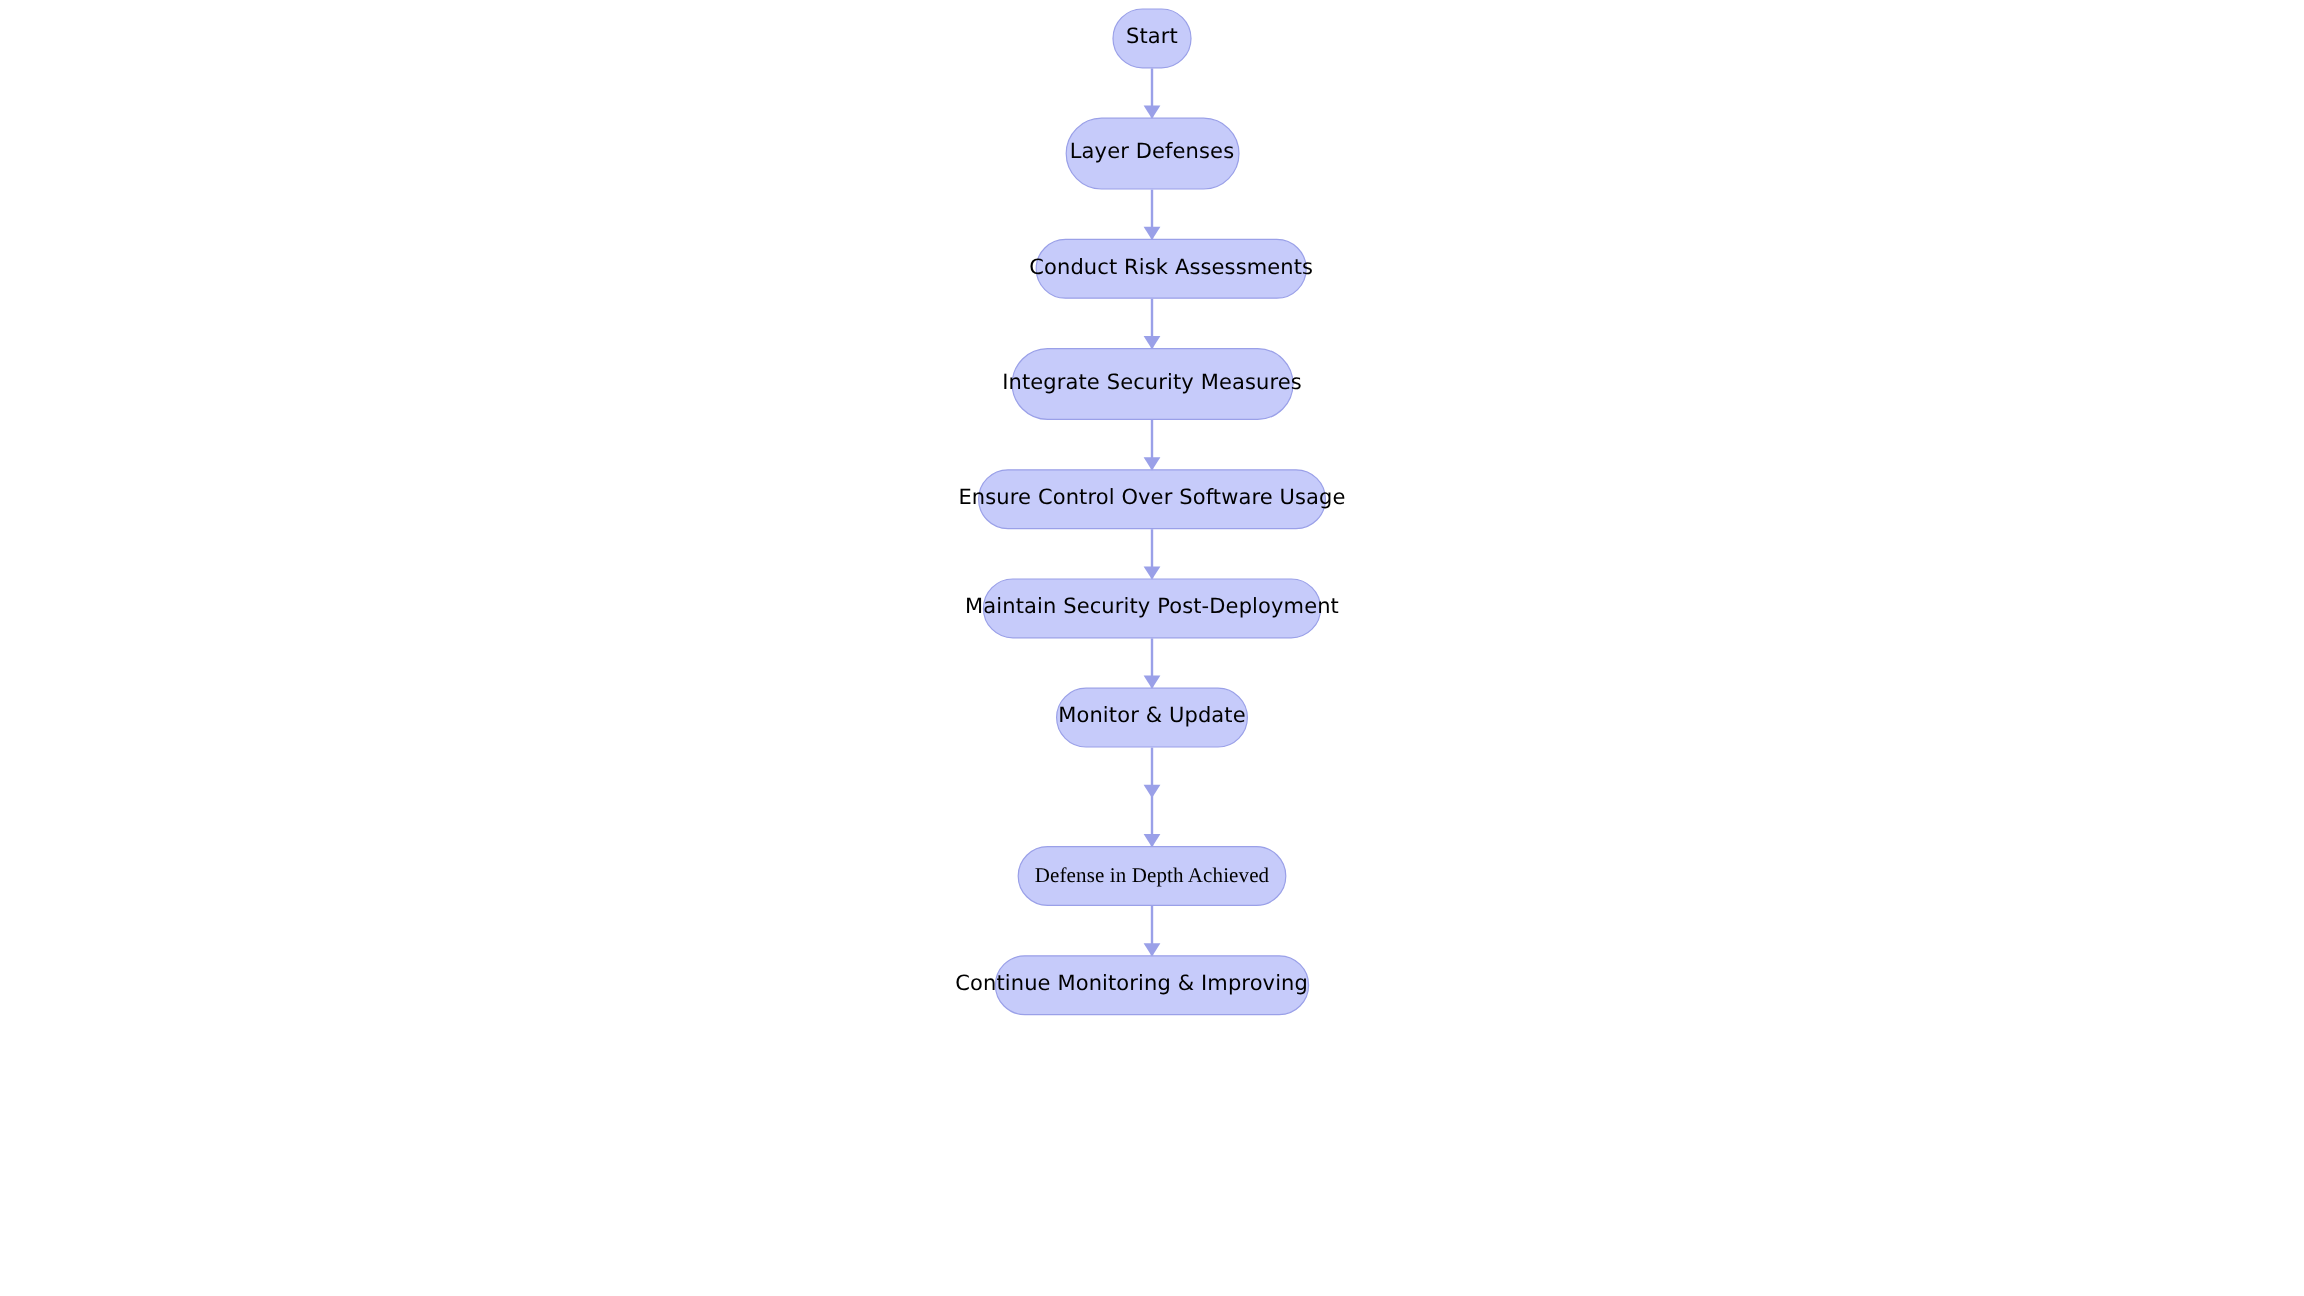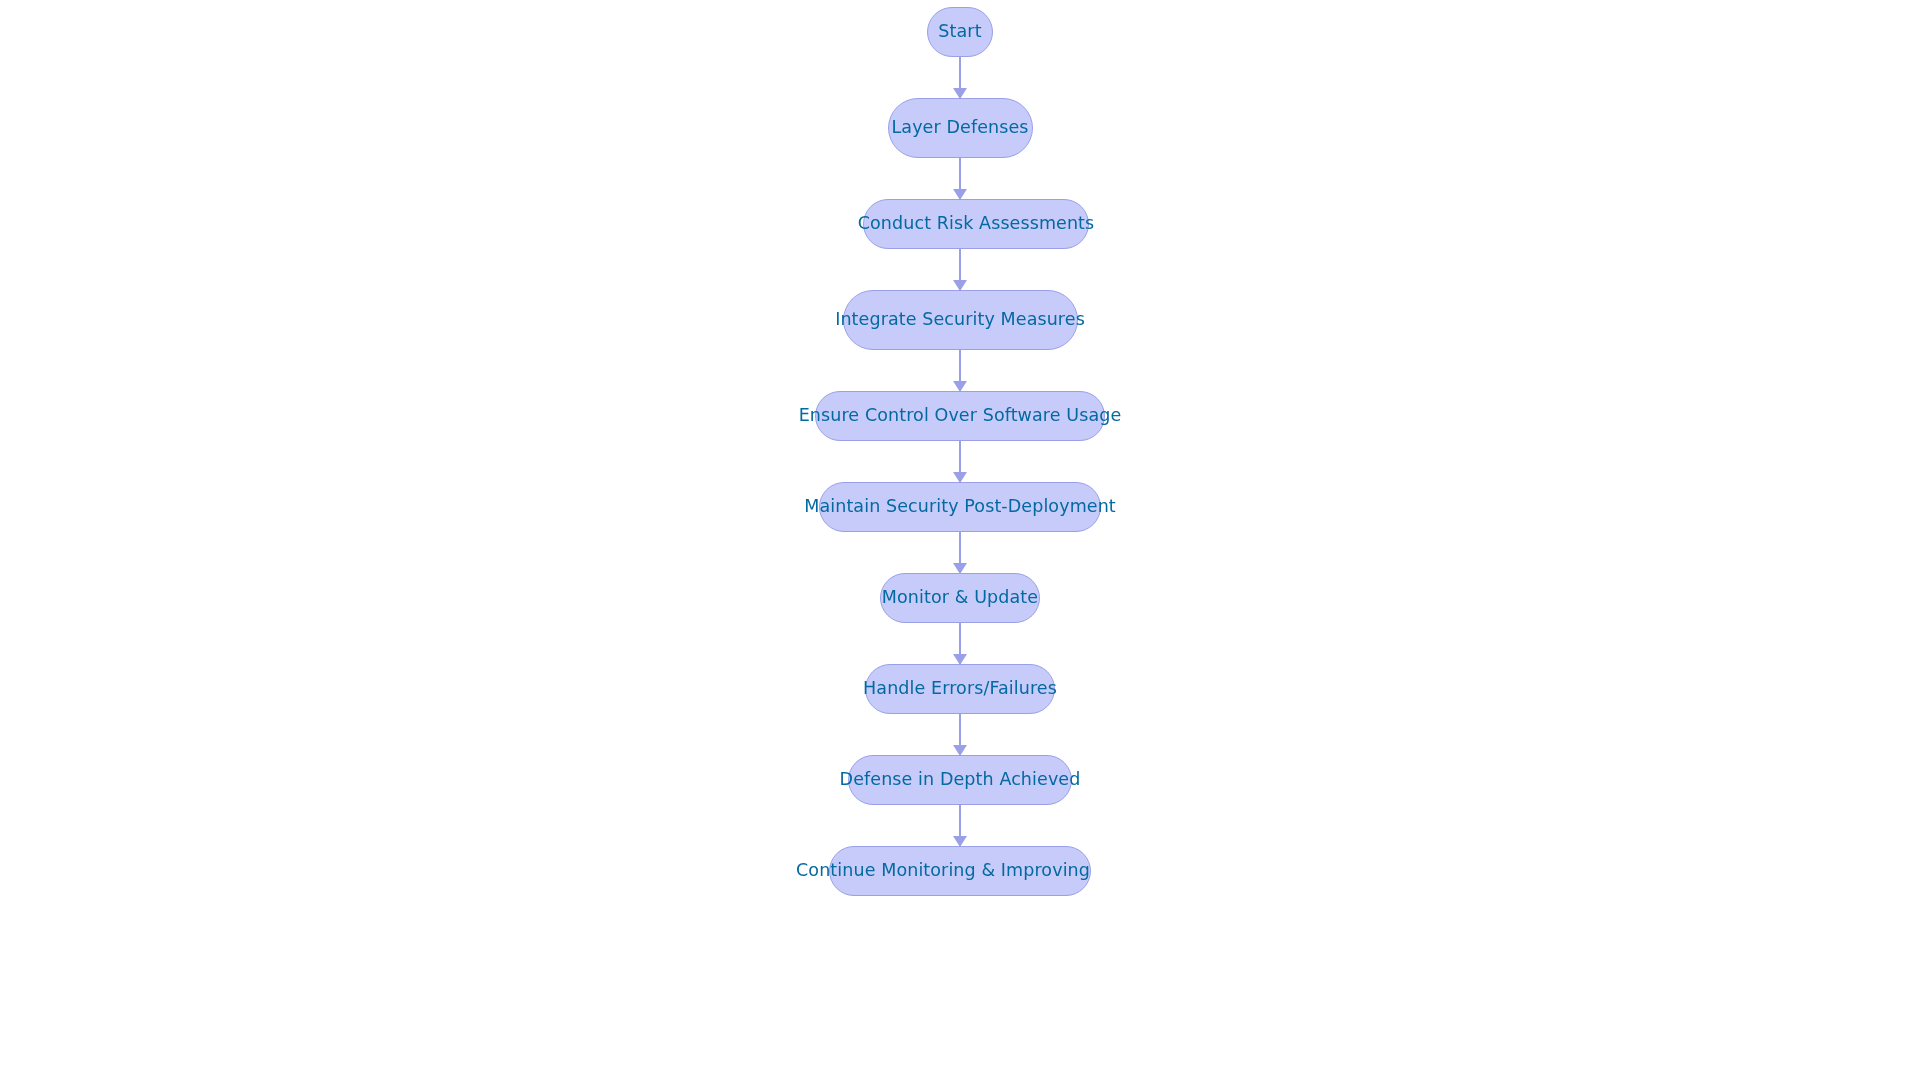--- a/index.html
+++ b/index.html
@@ -29,21 +29,21 @@
     align-items: center;
   }
   .node {
     box-sizing: border-box;
     display: flex;
     align-items: center;
     justify-content: center;
     background: #c6cbfa;
     border: 1.1px solid #9aa0e8;
     border-radius: 60px;
-    color: #0369a1;
+    color: #000000;
     font-size: 17.5px;
     font-weight: 400;
     letter-spacing: 0.1px;
     white-space: nowrap;
     line-height: 1;
   }
   .node-label {
     pointer-events: none;
   }
   .connector {
@@ -99,26 +99,23 @@
     <div class="node" style="width:282px;height:50px;">
       <span class="node-label">Maintain Security Post-Deployment</span>
     </div>
     <div class="connector" style="height:41px;"></div>
 
     <div class="node" style="width:160px;height:50px;">
       <span class="node-label">Monitor &amp; Update</span>
     </div>
     <div class="connector" style="height:41px;"></div>
 
-    <div class="node" style="width:190px;height:50px;">
-      <span class="node-label">Handle Errors/Failures</span>
-    </div>
     <div class="connector" style="height:41px;"></div>
 
-    <div class="node" style="width:224px;height:50px;">
+    <div class="node" style="width:224px;height:50px;font-family:Liberation Serif, serif;">
       <span class="node-label">Defense in Depth Achieved</span>
     </div>
     <div class="connector" style="height:41px;"></div>
 
     <div class="node" style="width:262px;height:50px;justify-content:flex-end;">
       <span class="node-label">Continue Monitoring &amp; Improving</span>
     </div>
 
   </div>
 </div>

